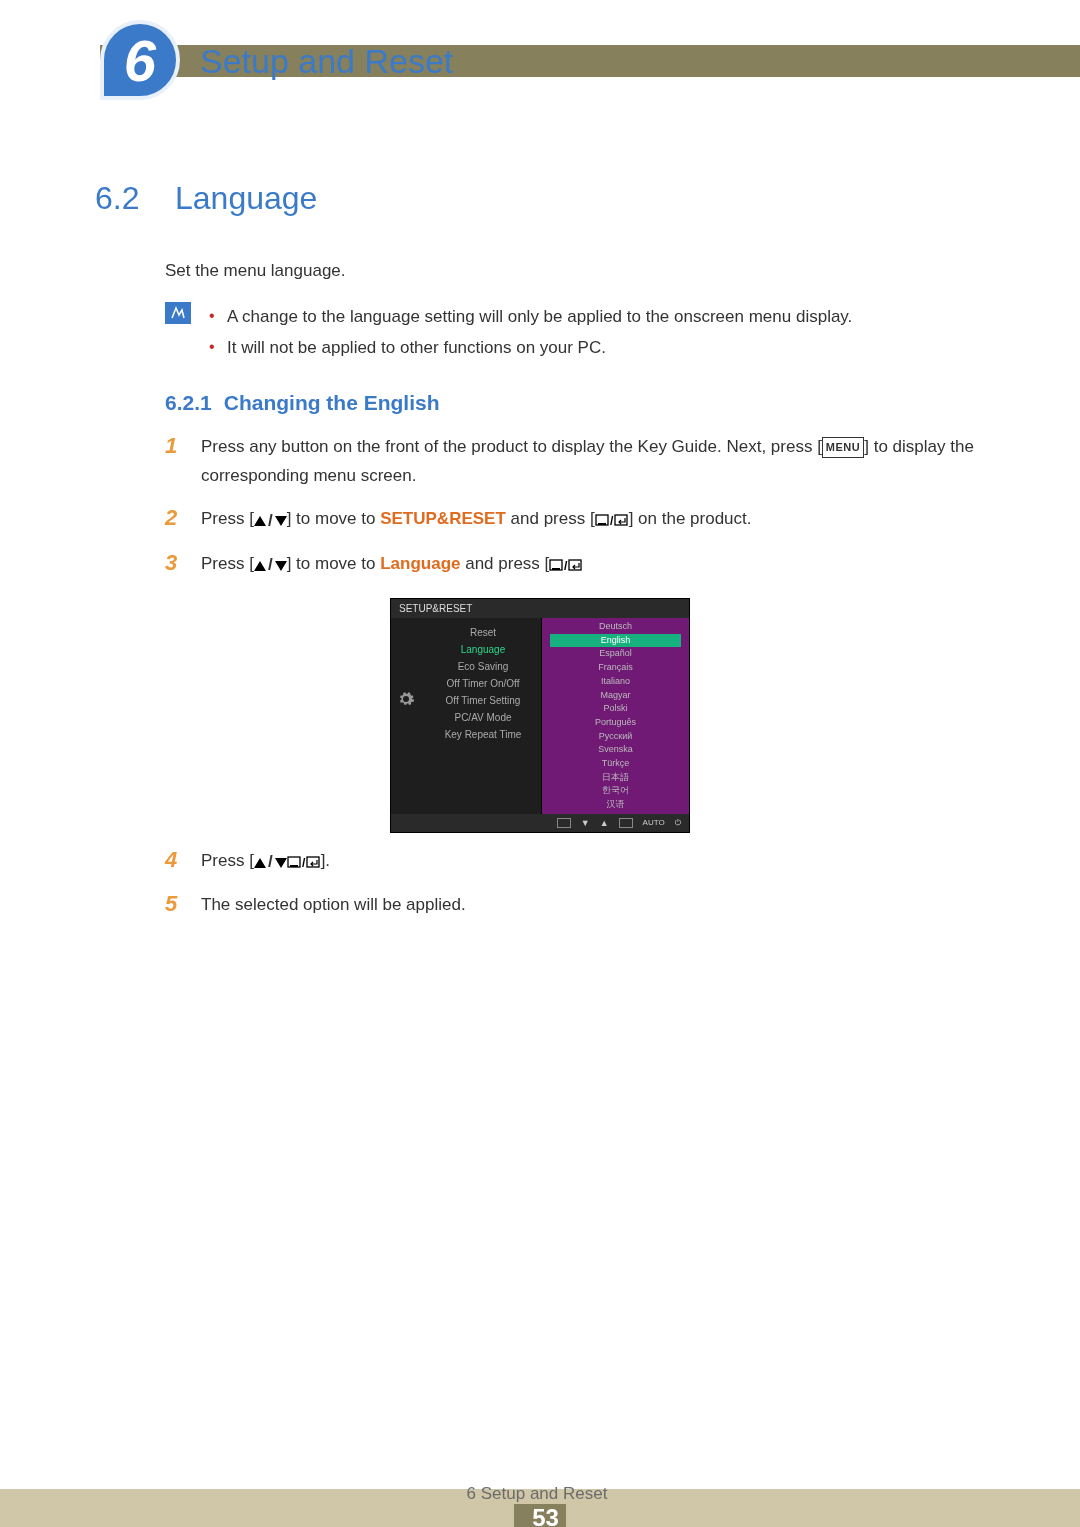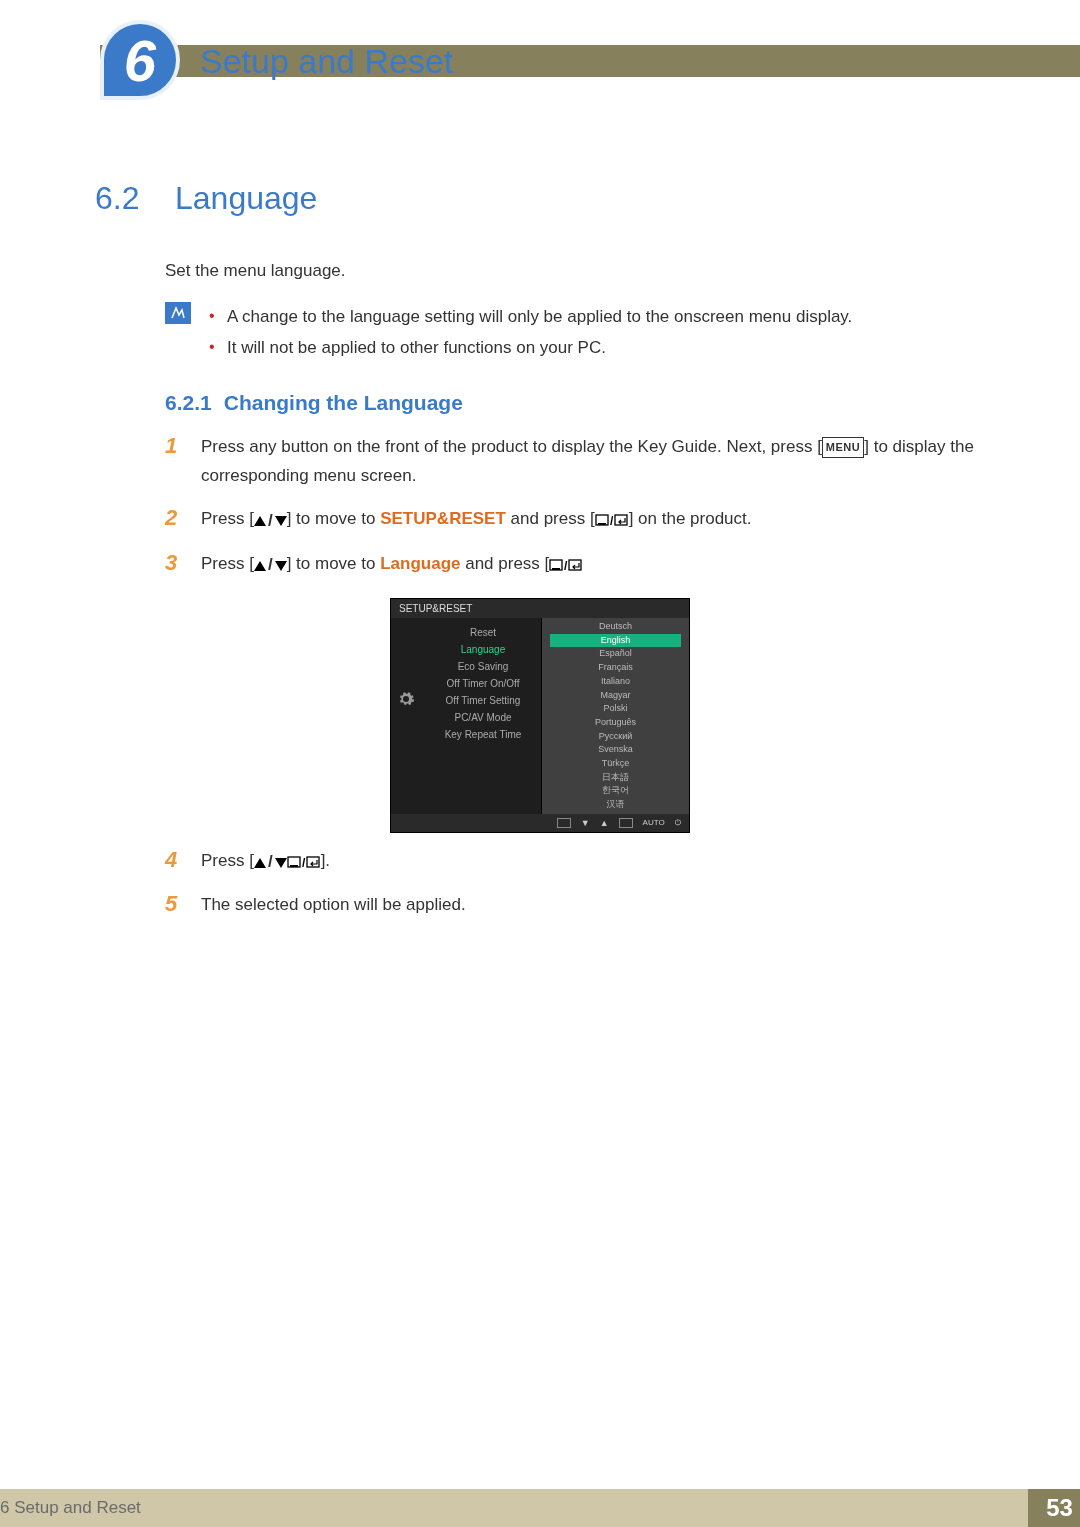--- a/index.html
+++ b/index.html
@@ -64,29 +64,29 @@
   .osd-wrap { margin: 18px auto 14px; width: 300px; }
   .osd { width: 300px; background: #1e1e1e; border: 1px solid #000; font-size: 10px; color: #bbb; }
   .osd-title { background: #2a2a2a; color: #ddd; padding: 4px 8px; font-size: 10px; }
   .osd-body { display: flex; text-align: center; }
   .osd-left { width: 150px; padding: 6px 0 6px 6px; position:relative; }
   .osd-gear { position:absolute; left:6px; top:72px; width:18px; height:18px; }
   .osd-gear svg { fill:#999; }
   .osd-left-items { margin-left: 28px; }
   .osd-left-item { padding: 3px 0; color: #aaa; white-space: nowrap; }
   .osd-left-item.hi { color: #2bd68c; }
-  .osd-right { flex: 1; background: #404040; border-left: 1px solid #000; padding: 2px 8px; }
+  .osd-right { flex: 1; background: #701a75; border-left: 1px solid #000; padding: 2px 8px; }
   .osd-right-item { padding: 1px 6px; color: #bbb; font-size: 9px; line-height: 1.3; }
   .osd-right-item.sel { background: #17b07f; color: #fff; }
   .osd-footer { display:flex; justify-content:flex-end; gap:10px; background:#2a2a2a; padding:4px 8px; font-size:8px; color:#ccc; align-items:center;}
   .osd-footer .ico { width:14px; height:10px; border:1px solid #888; display:inline-block;}
   .osd-footer .tri { font-size:9px; }
 
   
-  .footer { position: absolute; left: 0; right: 0; bottom: 0; height: 38px; background: #cfc7a8; display: flex; justify-content: space-between; align-items: center; }
+  .footer { position: absolute; left: 0; right: 0; bottom: 0; height: 38px; background: #cfc7a8; display: flex; justify-content: center; align-items: center; flex-direction: column; }
   .footer-text { color: #6b6b6b; font-size: 17px; margin-right: 6px; }
   .footer-page { background: #87805d; color: #fff; width: 52px; height: 38px; display: flex; align-items: center; justify-content: center; font-size: 24px; font-weight: bold; padding-left: 11px; }
 </style>
 </head>
 <body>
 <div class="page">
 
   <div class="header-strip"></div>
   <div class="chapter-badge">
     <span class="chapter-num">6</span>
@@ -109,21 +109,21 @@
           </svg>
       </div>
       <ul class="note-list">
         <li>A change to the language setting will only be applied to the onscreen menu display.</li>
         <li>It will not be applied to other functions on your PC.</li>
       </ul>
     </div>
 
     <div class="subsection-row">
       <span class="subsection-number">6.2.1</span>
-      <span class="subsection-title">Changing the Language</span>
+      <span class="subsection-title">Changing the English</span>
     </div>
 
     <ol class="steps">
       <li>
         <span class="step-num">1</span>
         <span class="step-text">
           <span>Press any button on the front of the product to display the Key Guide. Next, press [</span><span class="menu-box">MENU</span><span>] to display the corresponding menu screen.</span>
         </span>
       </li>
       <li>

